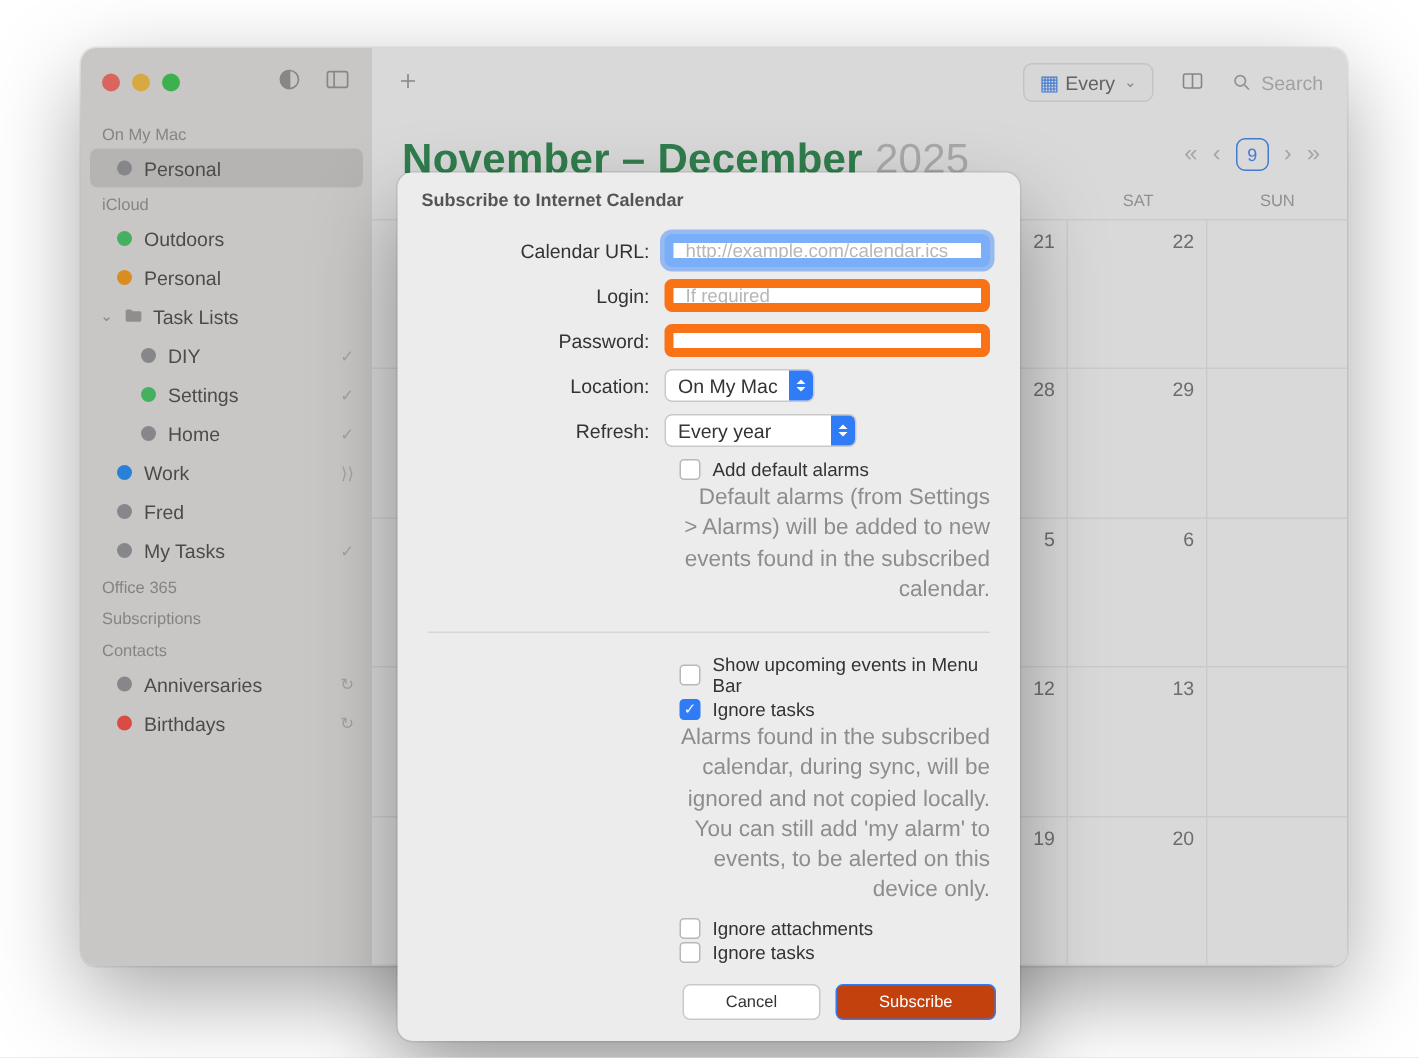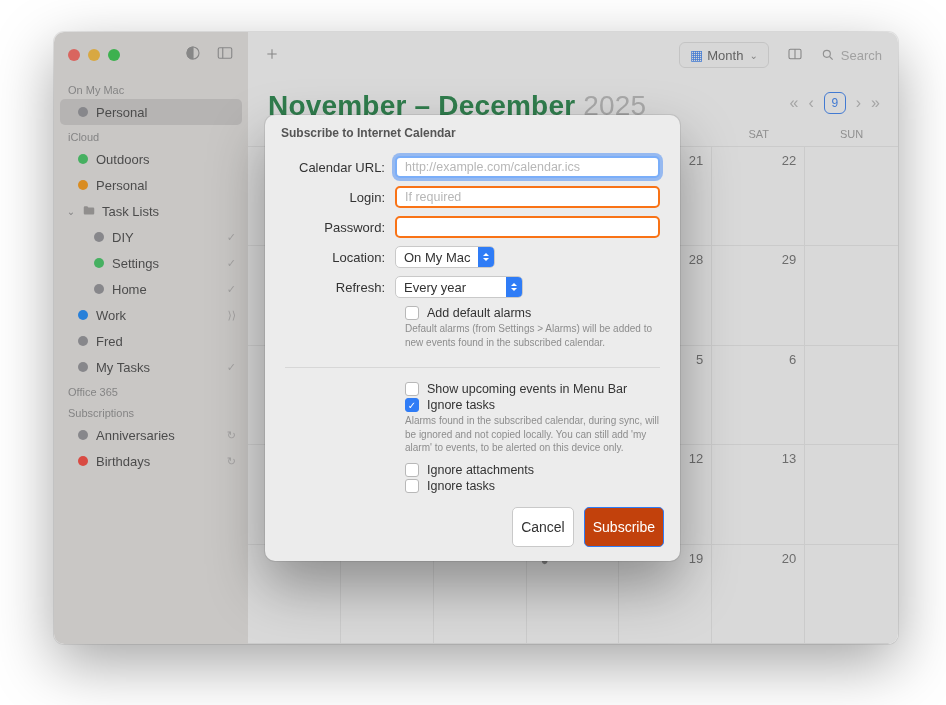--- a/index.html
+++ b/index.html
@@ -63,25 +63,25 @@
   .cell .moon { position:absolute; left:8px; top:8px; width:14px; height:14px; }
 
   
   .dialog {
     position:absolute; left:265px; top:115px; width:415px; z-index:10;
     background:#ececec; border-radius:10px;
     box-shadow: 0 25px 55px rgba(0,0,0,.35), 0 0 0 1px rgba(0,0,0,.08);
     padding-bottom:14px;
   }
   .dialog-title { font-size:12px; color:#555; padding:11px 16px 12px 16px;font-weight:bold; }
-  .form { padding: 4px 20px; }
+  .form { padding: 4px 20px; margin-left: 48px; }
   .row { display:flex; align-items:center; margin-bottom:8px; }
   .row label { width:110px; text-align:right; font-size:13px; color:#333; padding-right:10px; }
   .row input[type=text], .row input[type=password] {
-    flex:1; height:22px; border:2px solid #f97316; border-radius:5px; padding:0 8px;
+    flex:1; height:22px; border:6px solid #f97316; border-radius:5px; padding:0 8px;
     font-size:12.5px; background:#fff; color:#333;
   }
   .row input::placeholder { color:#b7b7b7; }
   .row input.focused { outline:none; box-shadow:0 0 0 3px rgba(47,124,246,.45); border-color:#7aaef9; }
   .select {
     display:inline-flex; align-items:center; height:22px; background:#fff;
     border:1px solid #c9c9c9; border-radius:5px; font-size:13px; color:#333;
     padding:0 0 0 8px; overflow:hidden;
   }
   .select .cap {
@@ -91,25 +91,25 @@
   .select .cap::before { content:""; border-left:3px solid transparent; border-right:3px solid transparent; border-bottom:3px solid #fff; margin-bottom:1px;}
   .select .cap::after  { content:""; border-left:3px solid transparent; border-right:3px solid transparent; border-top:3px solid #fff; margin-top:1px;}
 
   .check-row { display:flex; align-items:center; margin: 2px 0 2px 120px; gap:8px; }
   .check {
     width:14px; height:14px; border:1px solid #b8b8b8; border-radius:3px; background:#fff; flex:0 0 14px;
     display:flex; align-items:center; justify-content:center; font-size:10px; color:#fff;
   }
   .check.on { background:#2f7cf6; border-color:#2f7cf6; }
   .check-row .lbl { font-size:12.5px; color:#333; }
-  .help { font-size:10px; color:#8d8d8d; margin: 2px 0 8px 120px; line-height:1.35; max-width: 260px;}
+  .help { font-size:15px; color:#8d8d8d; margin: 2px 0 8px 120px; line-height:1.35; max-width: 260px; text-align: right;}
   .hr { height:1px; background:#d7d7d7; margin:6px 20px 8px 20px; }
 
   .dlg-buttons { display:flex; justify-content:flex-end; gap:10px; padding: 8px 16px 0 16px; }
-  .btn { height:40px; padding:0 8px; border-radius:5px; font-size:14px; border:1px solid #c9c9c9; background:#fff; color:#333; display:flex; align-items:center; }
+  .btn { height:24px; padding:0 28px; border-radius:5px; font-size:11px; border:1px solid #c9c9c9; background:#fff; color:#333; display:flex; align-items:center; }
   .btn.primary { background:#c2410c; border-color:#2f7cf6; color:#fff; }
 
   .sb-scroll { overflow:hidden; }
 </style>
 </head>
 <body>
 
 <div class="window">
 
   <div class="sidebar">
@@ -176,20 +176,21 @@
           <span class="bullet" style="background: rgb(142, 142, 147);"></span>
           <span>Fred</span>
         </div>
         <div class="sb-item">
           <span class="bullet" style="background: rgb(142, 142, 147);"></span>
           <span>My Tasks</span>
           <span class="trailing">✓</span>
         </div>
         <div class="sb-section-title">Office 365</div>
         <div class="sb-section-title">Subscriptions</div>
+        <div class="sb-section-title">Contacts</div>
         <div class="sb-item">
           <span class="bullet" style="background: rgb(142, 142, 147);"></span>
           <span>Anniversaries</span>
           <span class="trailing">↻</span>
         </div>
         <div class="sb-item">
           <span class="bullet" style="background: rgb(255, 59, 48);"></span>
           <span>Birthdays</span>
           <span class="trailing">↻</span>
         </div>
@@ -198,21 +199,21 @@
 
   <div class="main">
     <div class="toolbar">
       <span class="tool-btn"><svg viewBox="0 0 24 24">
             <line x1="12" y1="5" x2="12" y2="19"></line>
             <line x1="5" y1="12" x2="19" y2="12"></line>
           </svg></span>
       <span class="spacer"></span>
       <div class="view-seg">
         <span class="grid-icon">▦</span>
-        <span class="label">Month</span>
+        <span class="label">Every</span>
         <span class="chev">⌄</span>
       </div>
       <span class="tool-btn"><svg viewBox="0 0 24 24">
             <rect x="3" y="5" width="18" height="14" rx="2"></rect>
             <line x1="12" y1="5" x2="12" y2="19"></line>
           </svg></span>
       <div class="search">
         <svg viewBox="0 0 24 24">
             <circle cx="10" cy="10" r="6"></circle>
             <line x1="15" y1="15" x2="20" y2="20"></line>

